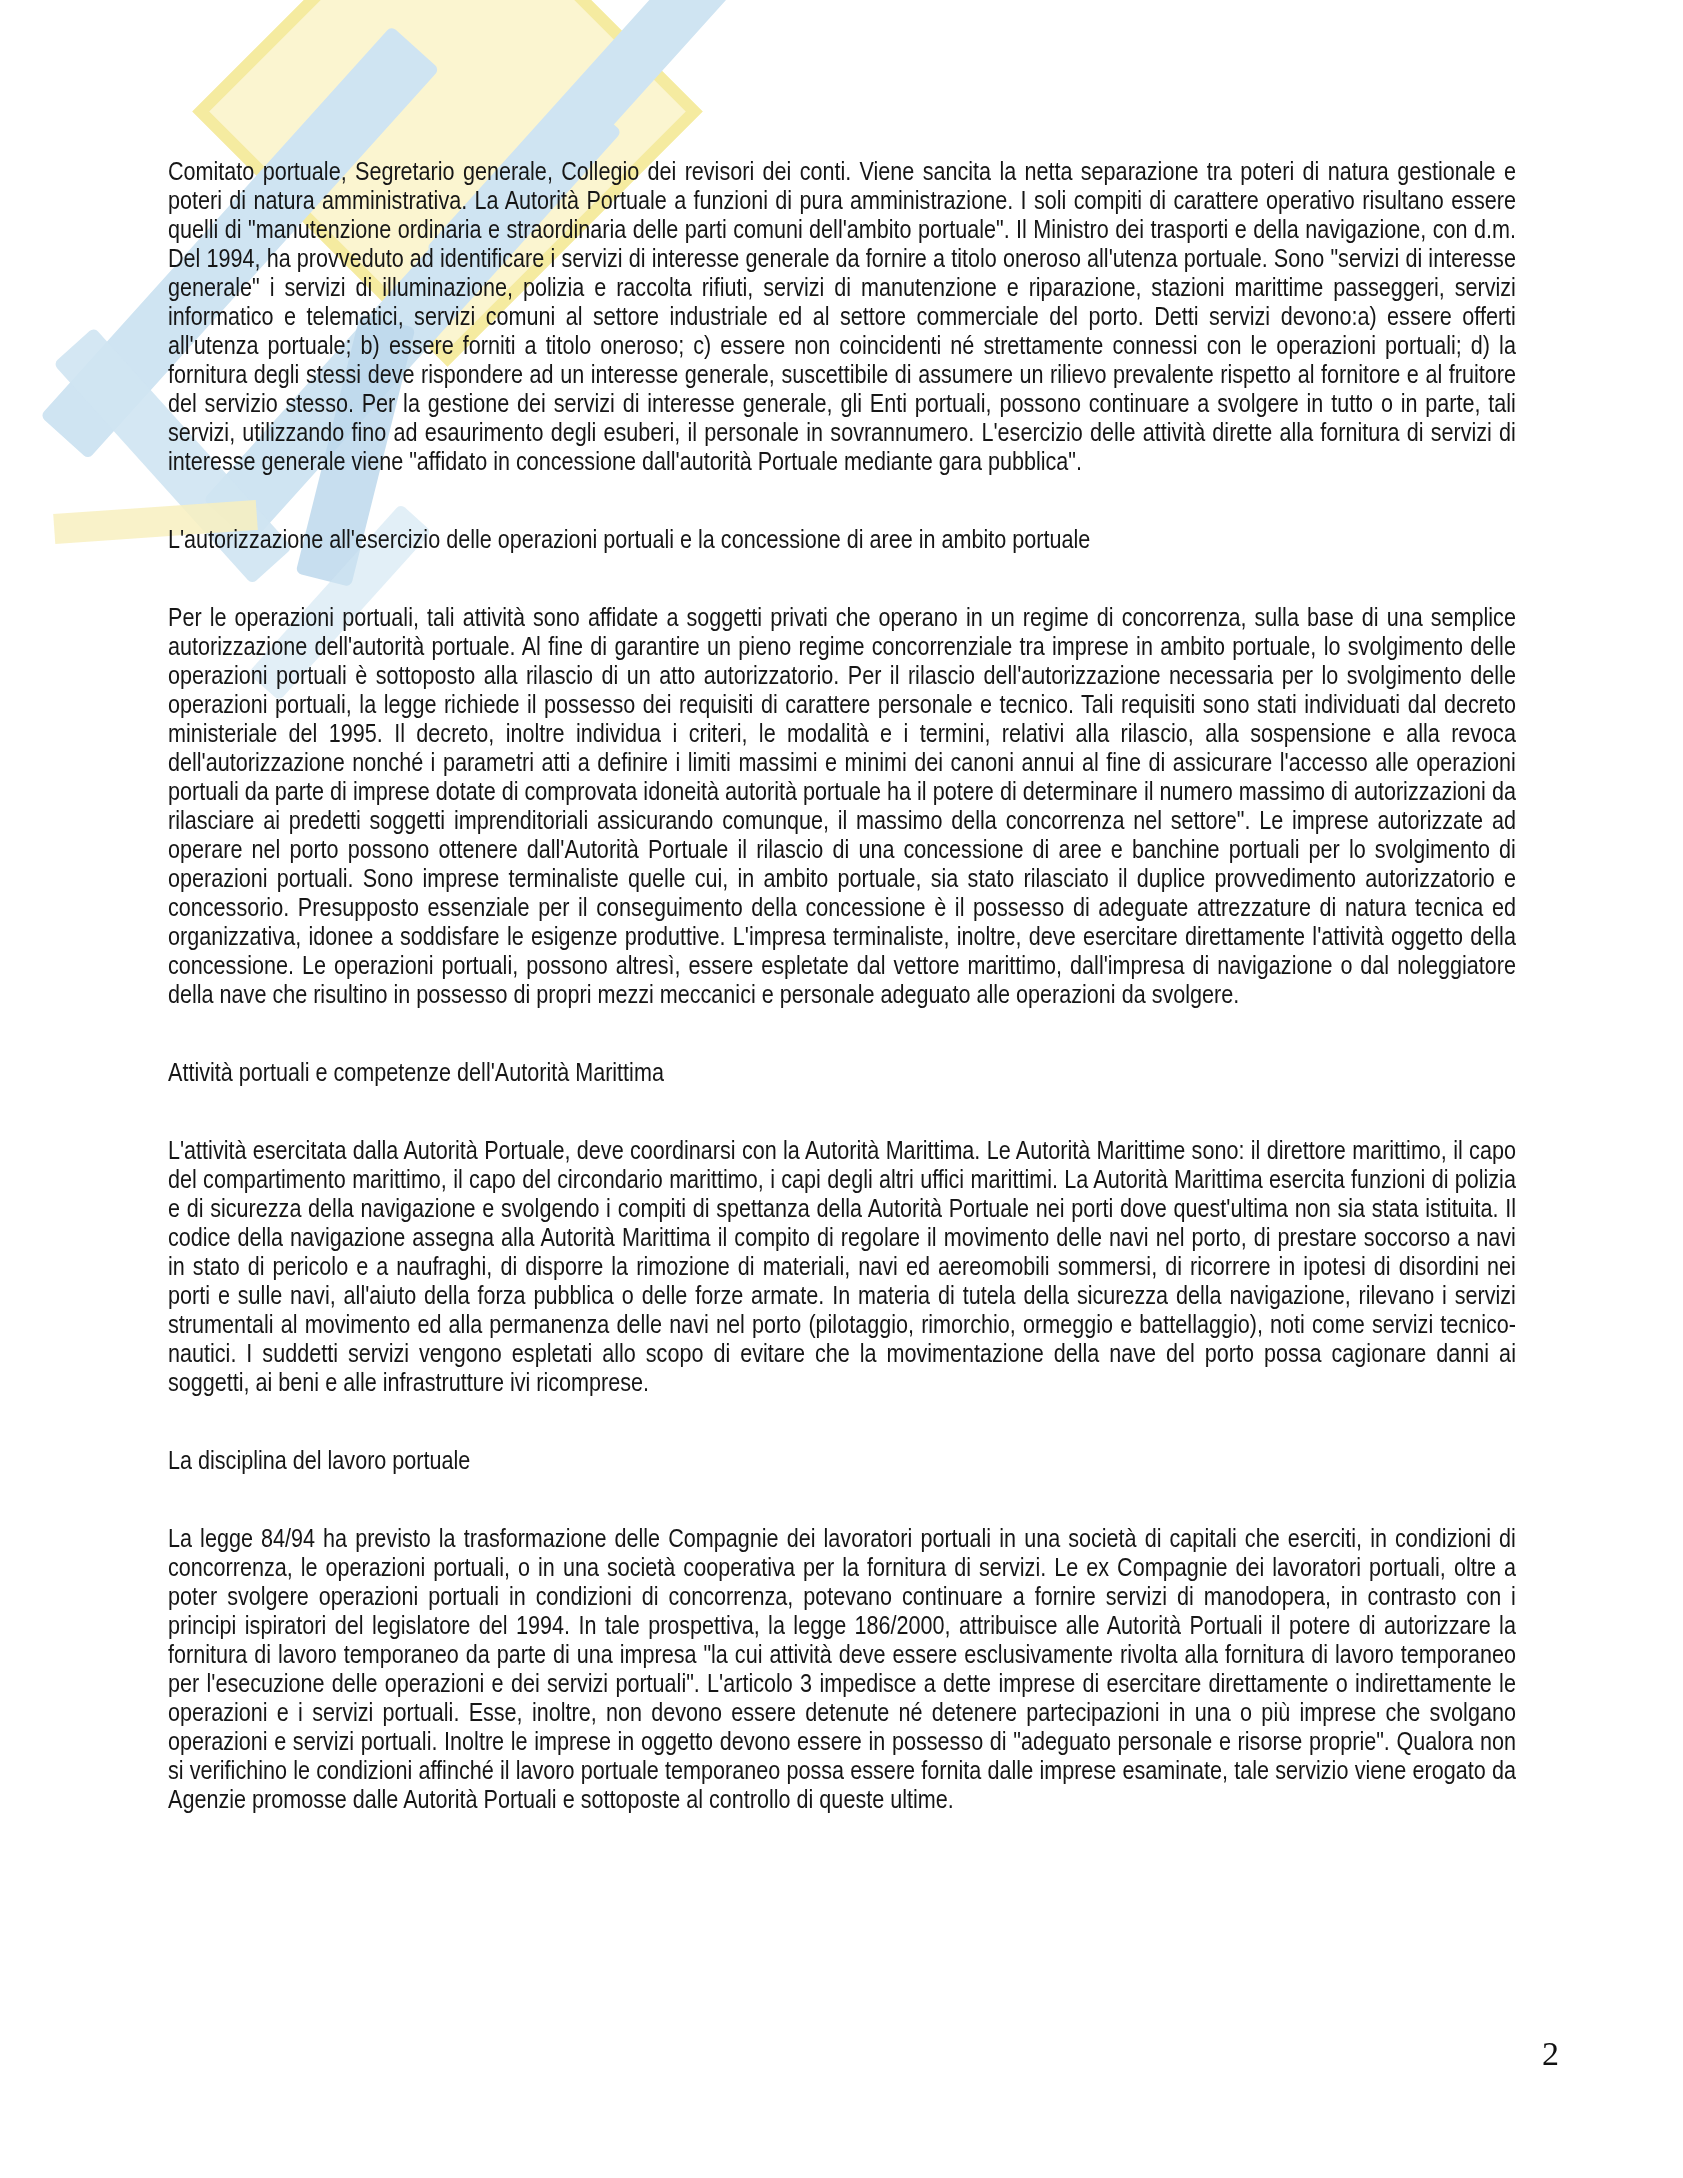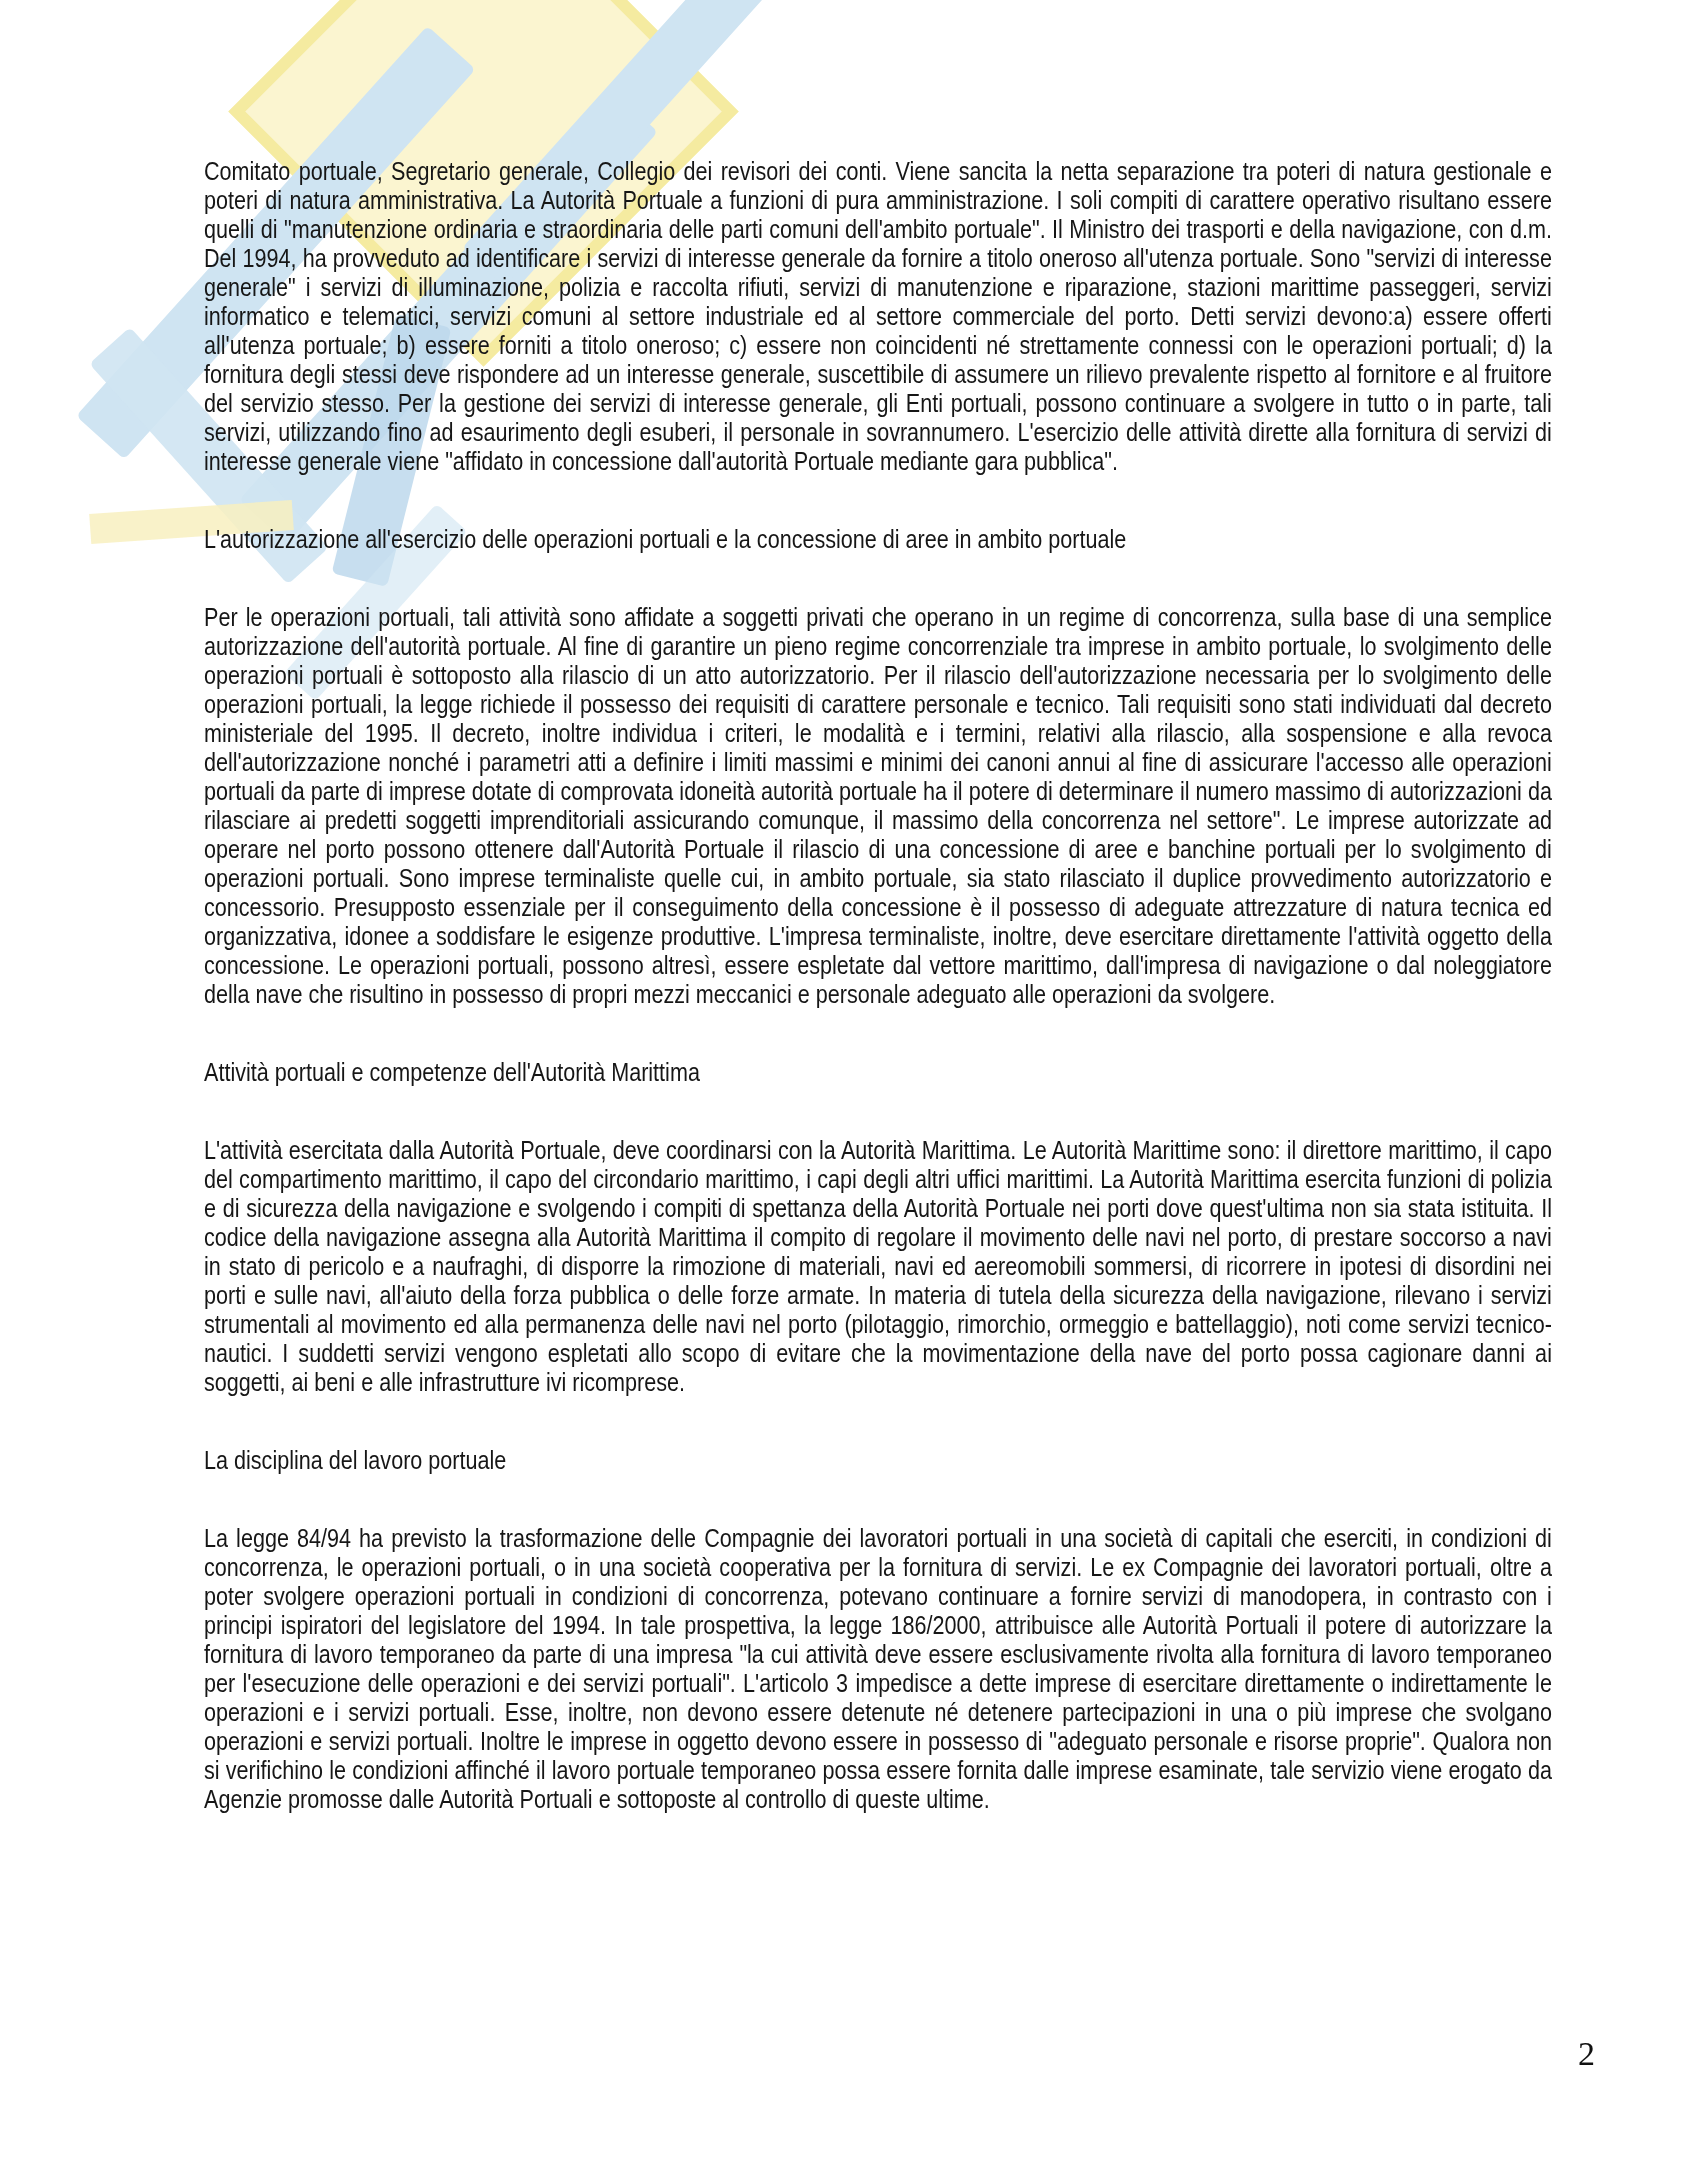--- a/index.html
+++ b/index.html
@@ -7,21 +7,20 @@
     padding: 0;
     background: #ffffff;
   }
   .page {
     position: relative;
     width: 1634px;
     height: 2178px;
     background: #ffffff;
     overflow: hidden;
     font-family: "Liberation Sans", sans-serif;
-    margin-left: 36px;
   }
 
   
   .watermark {
     position: absolute;
     left: 0; top: 0; right: 0; bottom: 0;
     z-index: 0;
     pointer-events: none;
   }
   .wm { position: absolute; }

